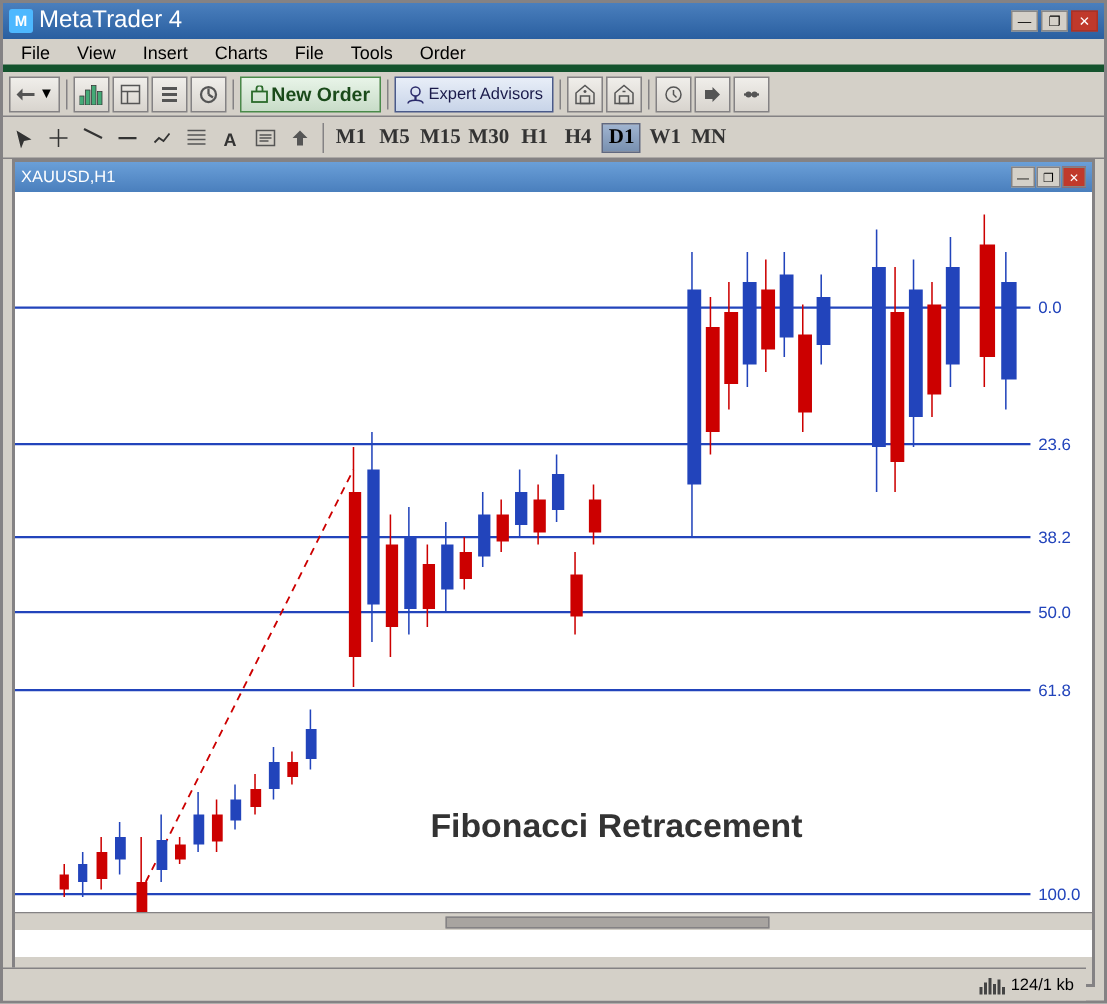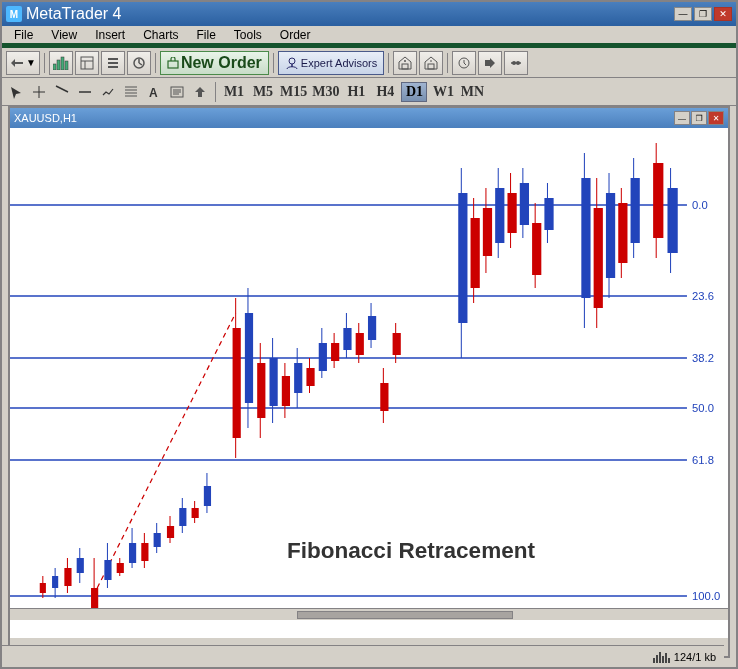--- a/index.html
+++ b/index.html
@@ -131,21 +131,21 @@
       width: 1px;
       height: 20px;
       background: #848284;
       margin: 0 2px;
     }
 
     .new-order-btn {
       background: linear-gradient(to bottom, #e8f4e8, #c8dcc8);
       border: 1px solid #4a8a4a;
       padding: 0 6px;
-      font-size: 16px;
+      font-size: 13px;
       font-weight: bold;
       color: #1a4a1a;
       text-align: center;
     }
     .expert-btn {
       background: linear-gradient(to bottom, #e8eef8, #c8d4e8);
       border: 1px solid #4a5a8a;
       padding: 0 6px;
       font-size: 11px;
       color: #1a1a4a;

